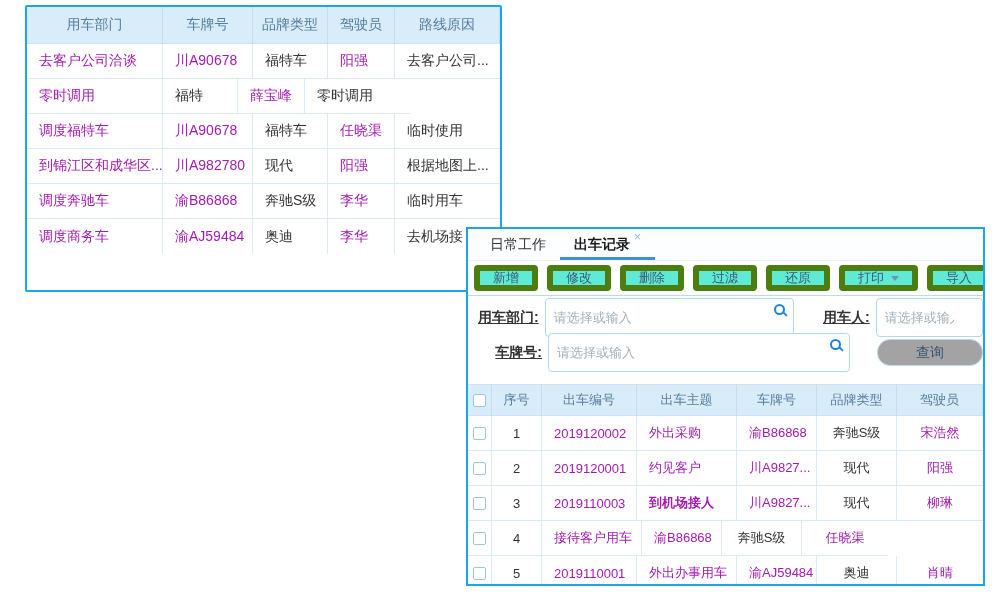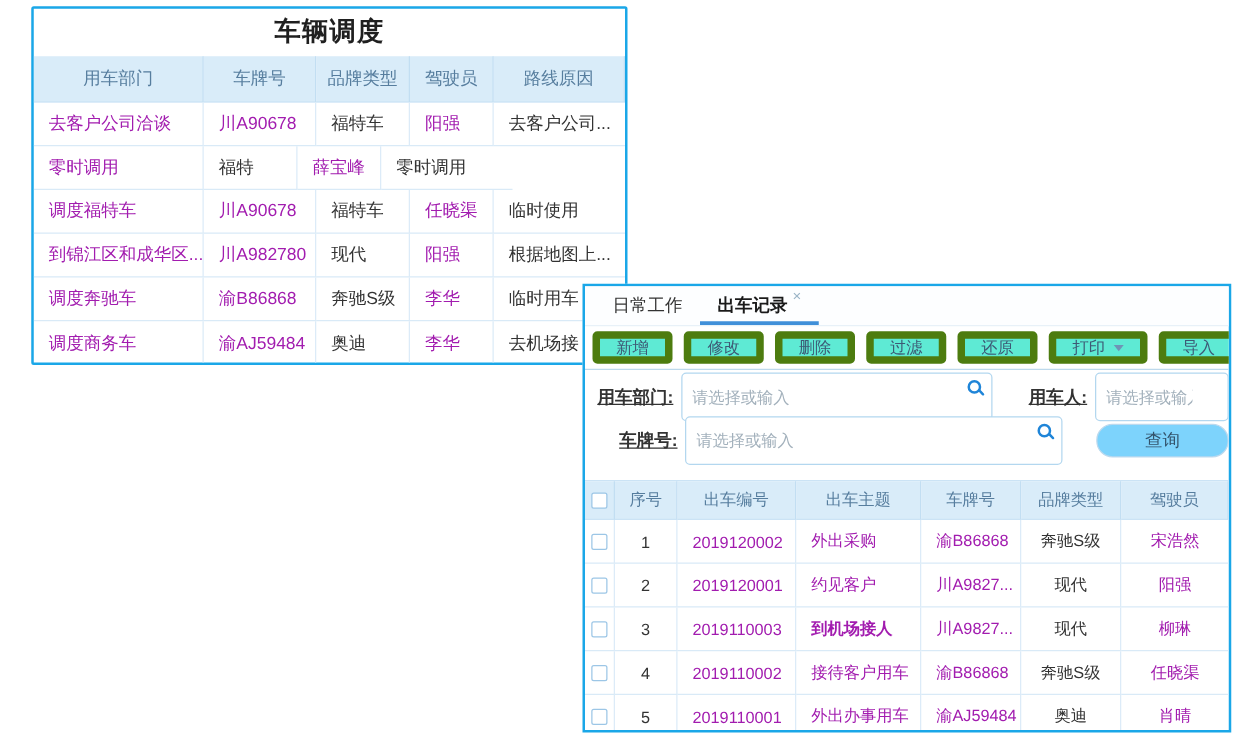--- a/index.html
+++ b/index.html
@@ -57,38 +57,37 @@
   .flabel.second { width:58px; margin-left:28px; }
   .input-wrap { position:relative; width:302px; height:39px; }
   .input-wrap.small { width:130px; }
   .input-wrap input { width:100%; height:100%; border:1px solid #b3d7ef;
     border-radius:4px; padding:0 28px 0 8px; font-size:13px; color:#333; outline:none; }
   .input-wrap input::placeholder { color:#a3b1bc; }
   .mag { position:absolute; right:9px; top:6px; width:11px; height:11px;
     border:2px solid #1f85d8; border-radius:50%; }
   .mag::after { content:""; position:absolute; width:6px; height:2px;
     background:#1f85d8; transform:rotate(45deg); right:-5px; bottom:-2px; border-radius:1px; }
-  .search-btn { margin-left:27px; width:106px; height:27px; background:#7dd3fc;
+  .search-btn { margin-left:27px; width:106px; height:27px; background:#a3a3a3;
     border:1px solid #bcd9ee; border-radius:13px; font-size:14px; color:#33536b;
     display:flex; align-items:center; justify-content:center; }
 
   .t2 .trow { height:35px; }
   .t2 .trow.thead { height:32px; border-top:1px solid #cbe3f5; }
   .t2 .tcell { font-size:13px; }
   .cbcell { justify-content:center; }
   .checkbox { width:13px; height:13px; border:1px solid #9cc6e6; border-radius:2px;
     background:#fff; display:inline-block; }
 </style>
 </head>
 <body>
 
 <div class="stage">
 
   <div class="panel-dispatch">
-    <div class="ptitle">车辆调度</div>
     <div class="ttable t1" id="dispatch-table">
         <div class="trow thead">
           <div class="tcell" style="width: 136px;">用车部门</div>
           <div class="tcell" style="width: 90px;">车牌号</div>
           <div class="tcell" style="width: 75px;">品牌类型</div>
           <div class="tcell" style="width: 67px;">驾驶员</div>
           <div class="tcell" style="width: 105px;">路线原因</div>
         </div>
         <div class="trow">
           <div class="tcell left link" style="width: 136px;">去客户公司洽谈</div>
@@ -226,21 +225,20 @@
           <div class="tcell left link" style="width: 100px; font-weight: bold;">到机场接人</div>
           <div class="tcell left link" style="width: 80px;">川A9827...</div>
           <div class="tcell center" style="width: 80px;">现代</div>
           <div class="tcell center link" style="width: 86px;">柳琳</div>
         </div>
         <div class="trow">
           <div class="tcell cbcell" style="width: 24px;">
             <span class="checkbox"></span>
           </div>
           <div class="tcell center" style="width: 50px;">4</div>
-          <div class="tcell left link" style="width: 95px;">2019110002</div>
           <div class="tcell left link" style="width: 100px;">接待客户用车</div>
           <div class="tcell left link" style="width: 80px;">渝B86868</div>
           <div class="tcell center" style="width: 80px;">奔驰S级</div>
           <div class="tcell center link" style="width: 86px;">任晓渠</div>
         </div>
         <div class="trow">
           <div class="tcell cbcell" style="width: 24px;">
             <span class="checkbox"></span>
           </div>
           <div class="tcell center" style="width: 50px;">5</div>

